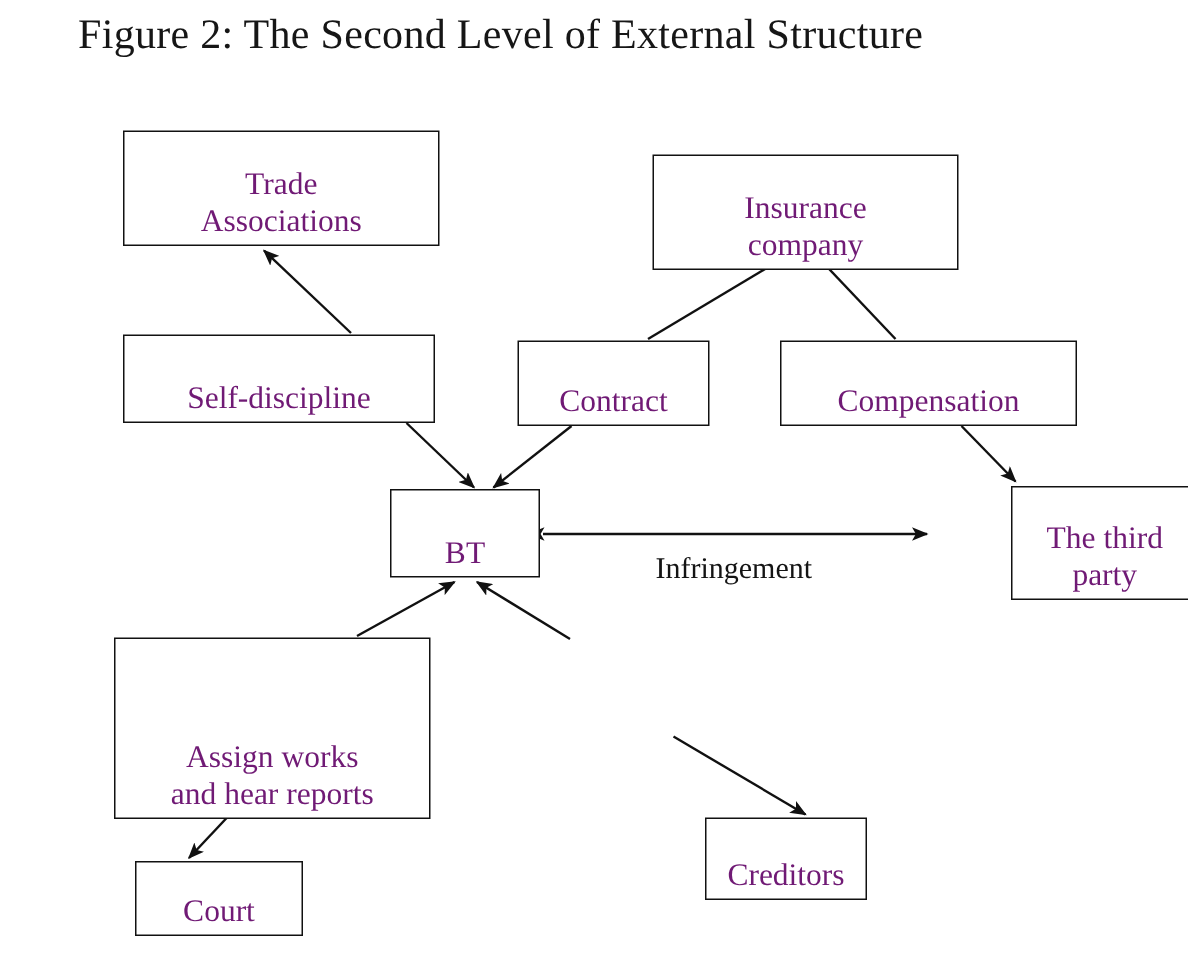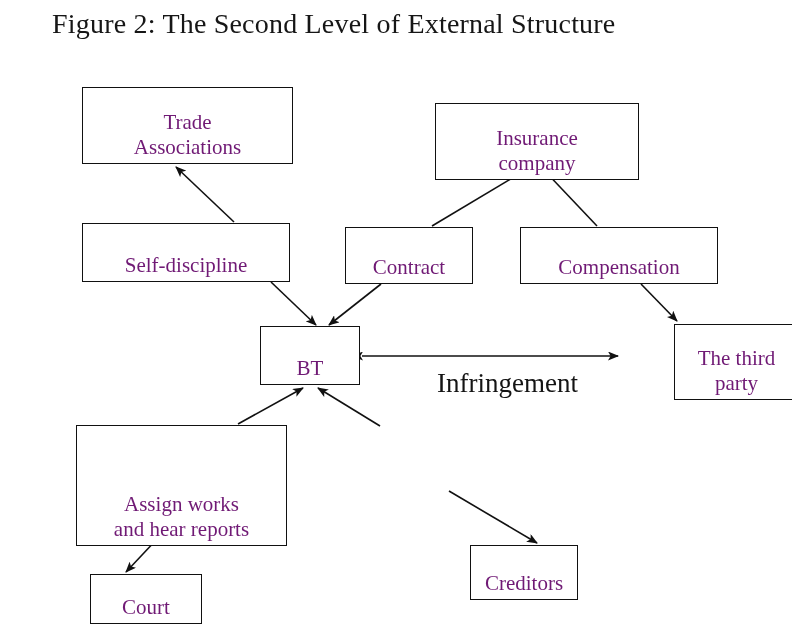--- a/index.html
+++ b/index.html
@@ -43,21 +43,21 @@
     justify-content: center;
     text-align: center;
     line-height: 1.22;
     font-size: 21px;
     color: #701a75;
     padding: 2px 4px;
   }
   .node span { display: block; width: 100%; }
   .edge-label {
     position: absolute;
-    font-size: 27px;
+    font-size: 20px;
     color: #141414;
     white-space: nowrap;
   }
 </style>
 </head>
 <body>
 
 <div id="page">
 
   <div id="figure-title">Figure 2: The Second Level of External Structure</div>

